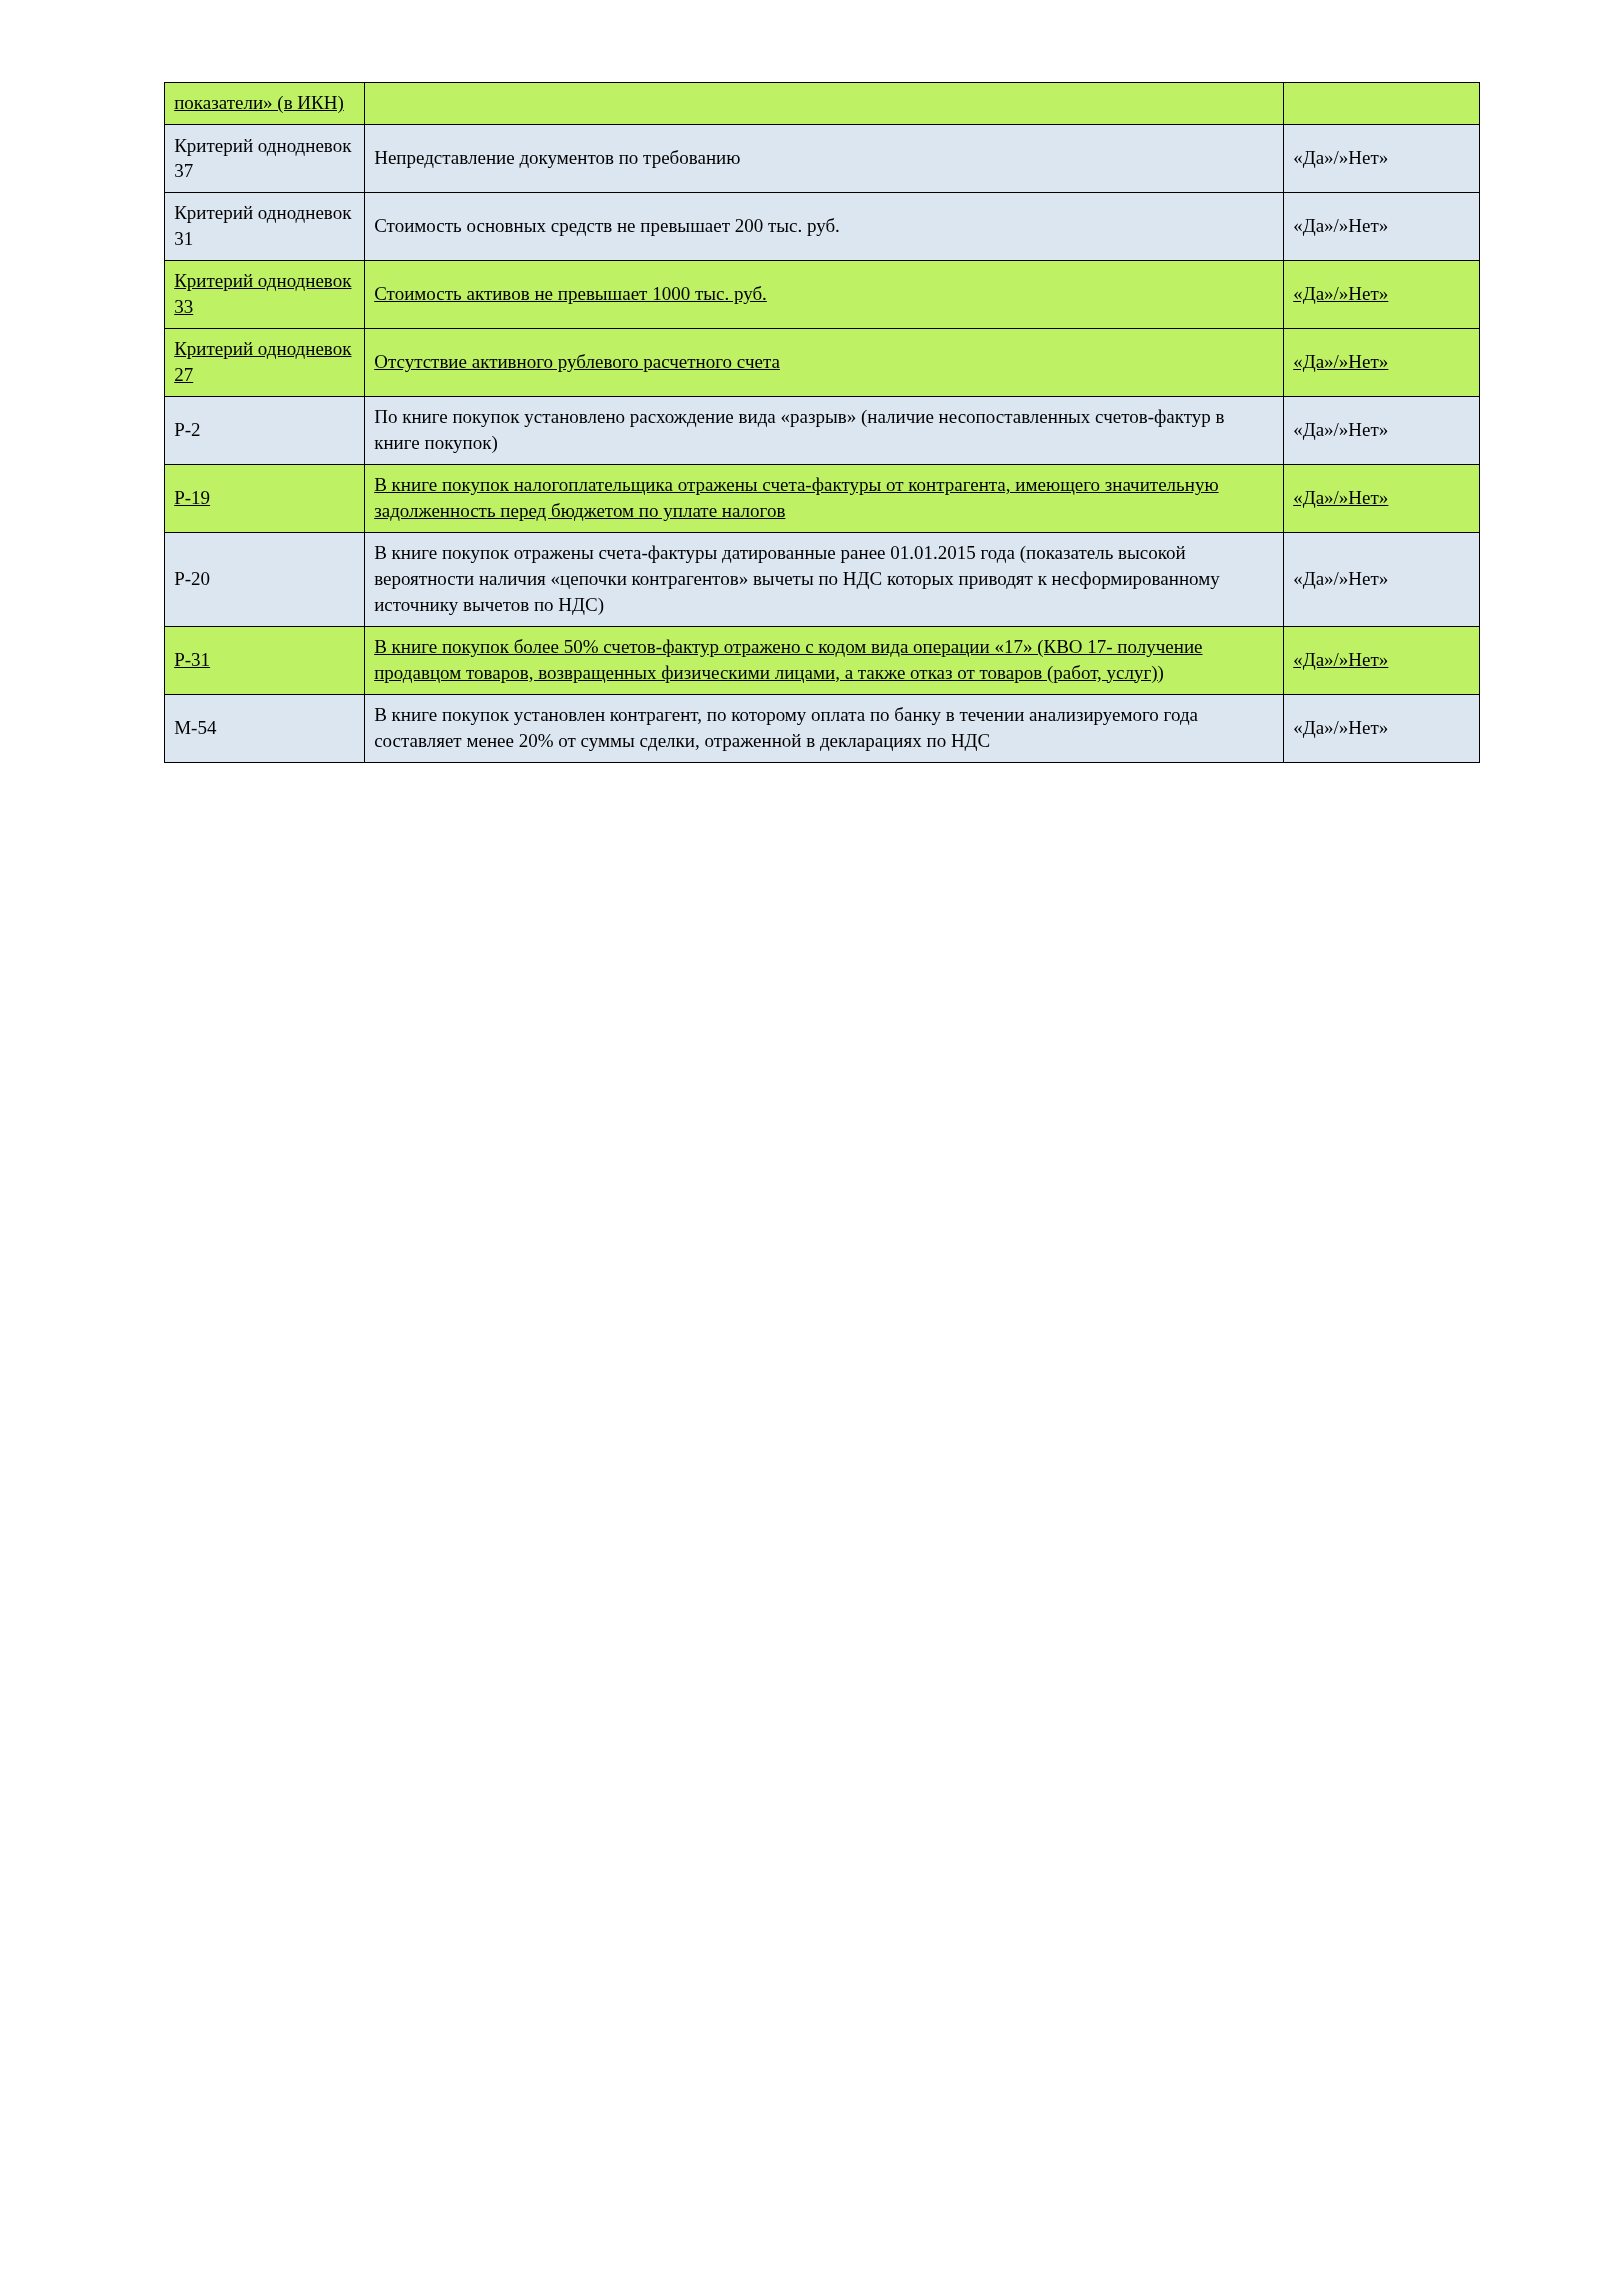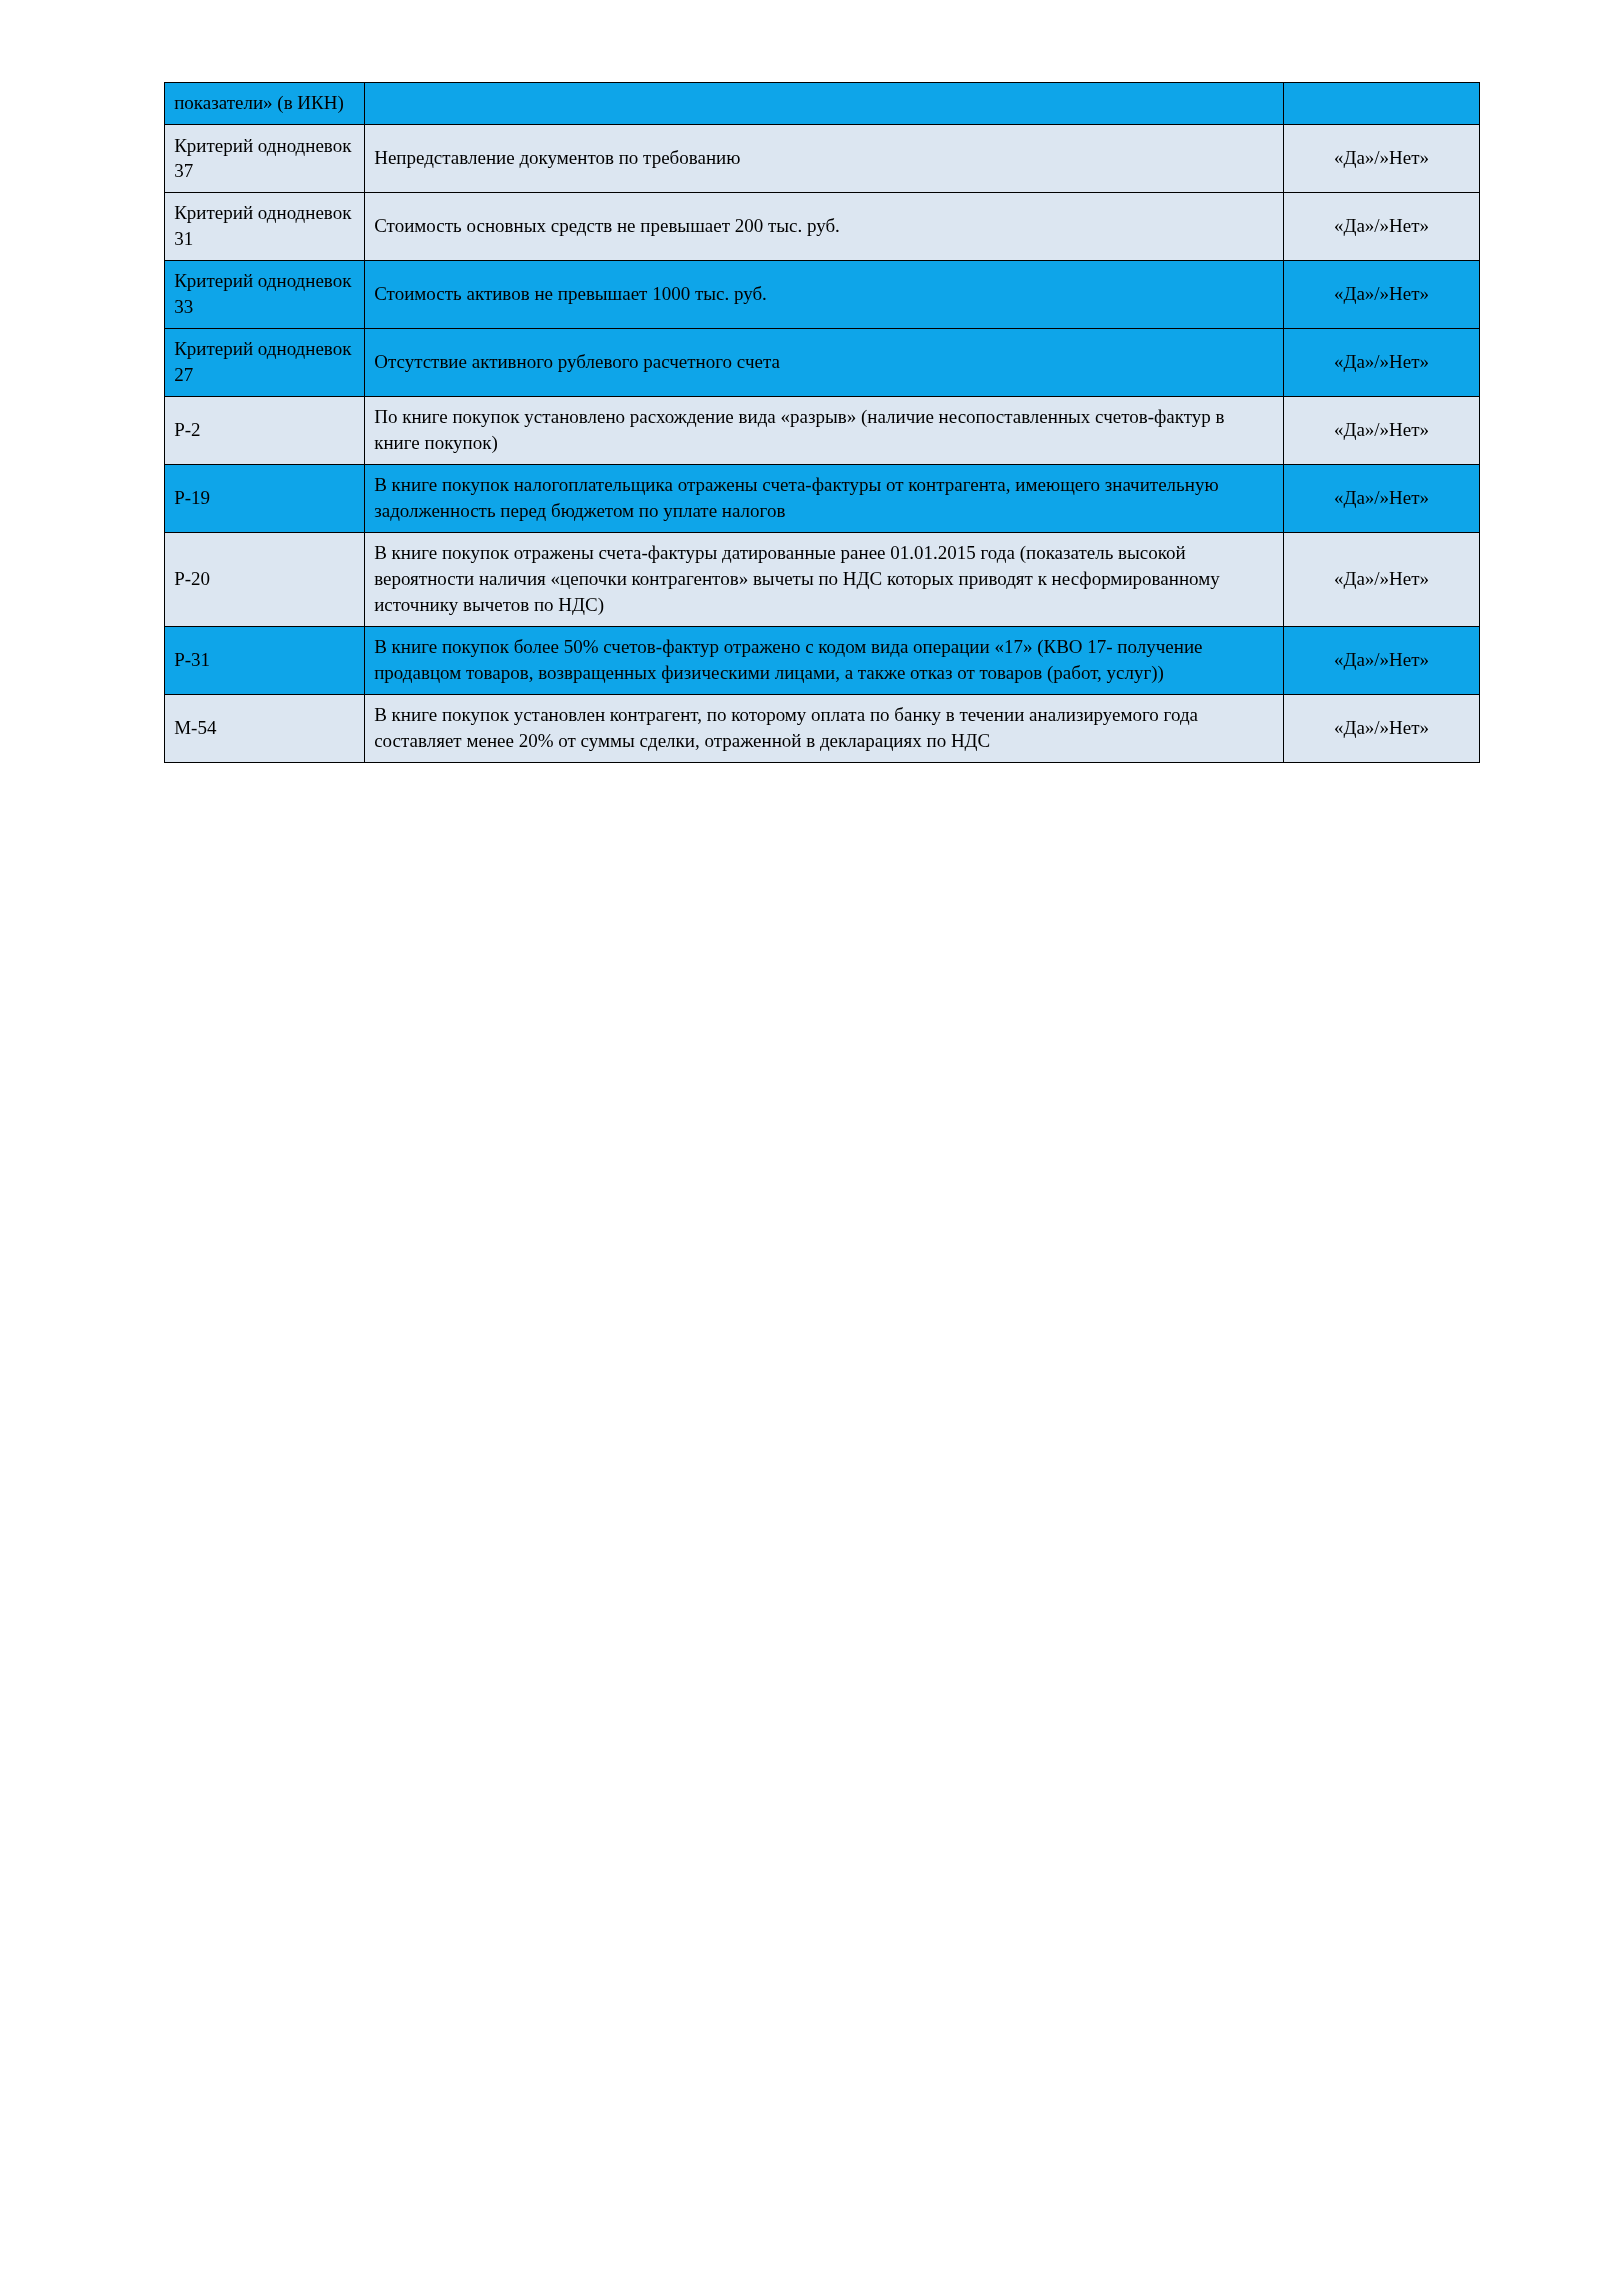--- a/index.html
+++ b/index.html
@@ -33,28 +33,28 @@
   table.criteria td {
     border: 1.3px solid #000000;
     vertical-align: middle;
     padding: 7.2px 9.2px 8.5px 9.2px;
   }
   col.c-code  { width: 200px; }
   col.c-desc  { width: 919px; }
   col.c-value { width: 196px; }
 
   tr.shaded td { background: #dce6f1; }
-  tr.plain td  { background: #0ea5e9; }
+  tr.plain td  { background: #bef264; text-decoration: underline; }
 
   td.code {
     vertical-align: top;
     padding-top: 7.9px;
   }
   td.value {
-    text-align: center;
+    text-align: left;
     vertical-align: middle;
     white-space: nowrap;
   }
   td.desc {
     vertical-align: middle;
   }
 </style>
 </head>
 <body>
 

